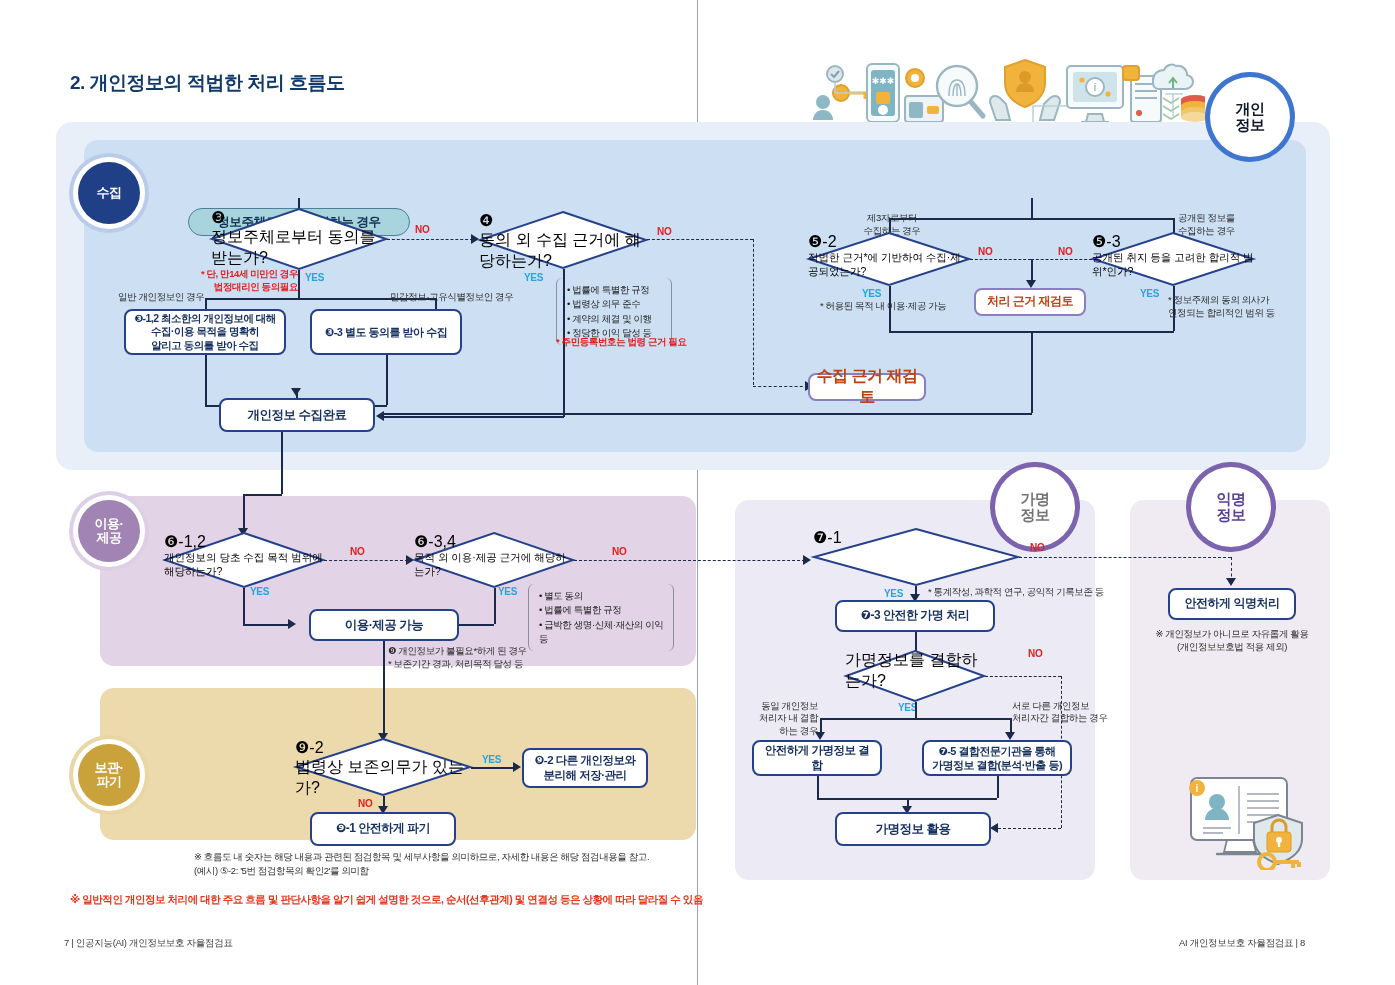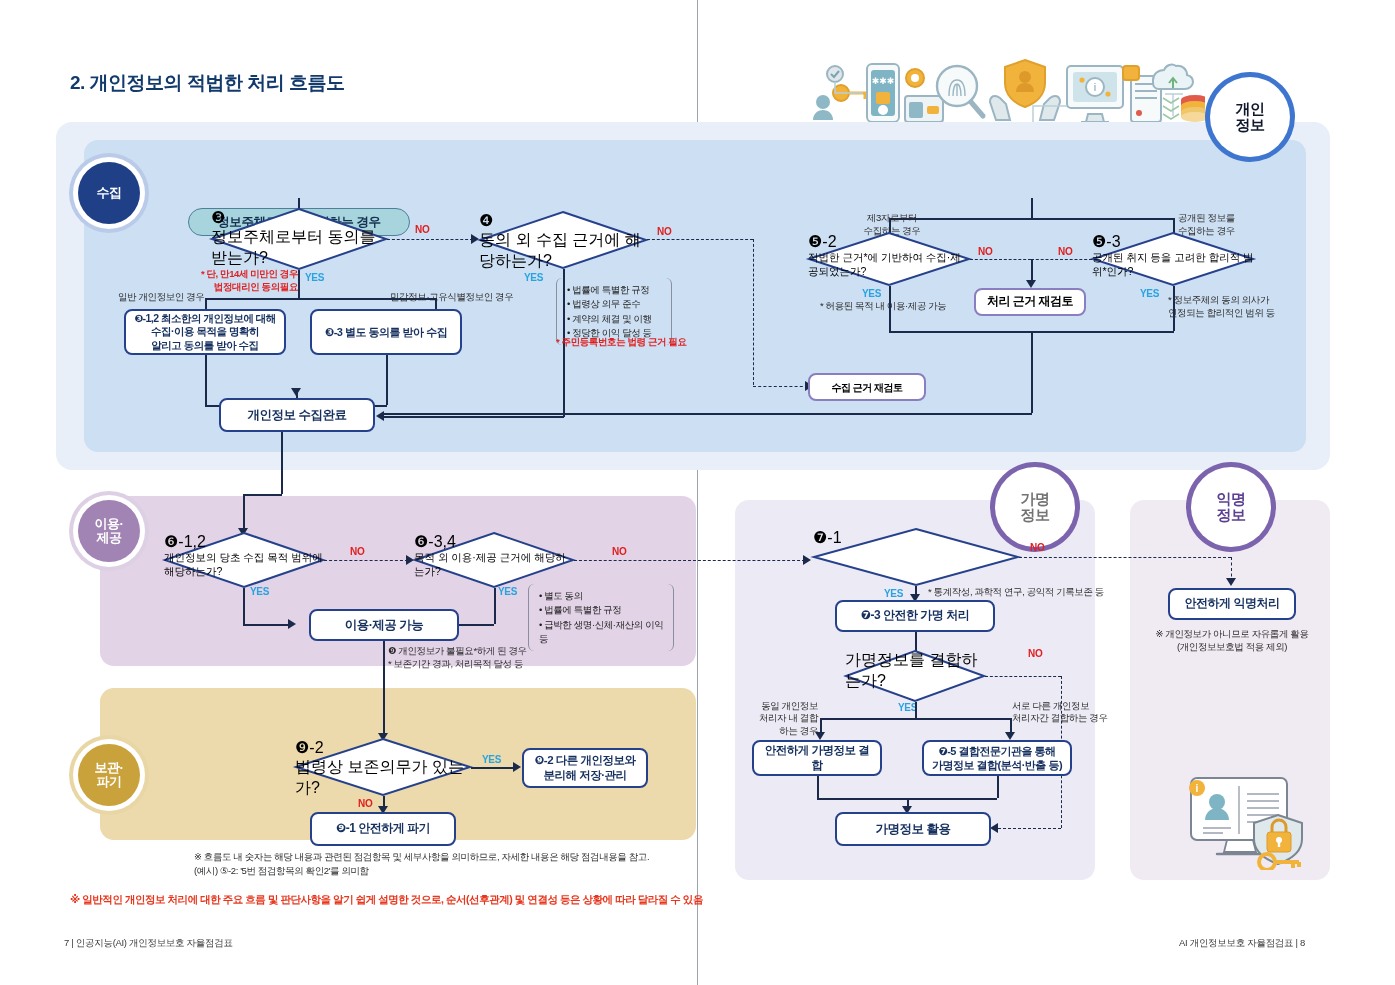--- a/index.html
+++ b/index.html
@@ -72,21 +72,21 @@
     white-space:nowrap;
   }
 
   
   .box{
     position:absolute; background:#fff; border:2px solid #26418b;
     border-radius:8px; display:flex; align-items:center; justify-content:center;
     text-align:center; font-size:12px; font-weight:bold; color:#16305f;
     letter-spacing:-.5px; line-height:1.3; padding:3px 6px; white-space:pre-line;
   }
-  .box.violet{ border-color:#8a7ec0; color:#000000;border-radius:8px; }
+  .box.violet{ border-color:#8a7ec0; color:#c2410c;border-radius:8px; }
 
   
   .dmd{ position:absolute; }
   .dmd svg{ position:absolute; left:0; top:0; overflow:visible; }
 
   
   .ln{ position:absolute; background:#1b2a4a; }
   .lh{ height:1.6px; }
   .lv{ width:1.6px; }
   .dash-h{ position:absolute; height:0; border-top:1.6px dashed #1b2a4a; }
@@ -339,21 +339,21 @@
   <div class="lab lab-no" style="left:1058px;top:246px;">NO</div>
 
   <div class="box violet" style="left:974px;top:288px;width:112px;height:28px;font-size:12px;">처리 근거 재검토</div>
 
   <div class="ln lv" style="left:889px;top:286px;height:45px;"></div>
   <div class="ln lv" style="left:1173px;top:286px;height:45px;"></div>
   <div class="ln lh" style="left:889px;top:331px;width:285px;"></div>
   <div class="ln lv" style="left:1031px;top:331px;height:82px;"></div>
   <div class="ln lh" style="left:384px;top:413px;width:648px;"></div>
 
-  <div class="box violet" style="left:808px;top:373px;width:118px;height:28px;font-size:10px;">수집 근거 재검토</div>
+  <div class="box violet" style="left:808px;top:373px;width:118px;height:28px;font-size:16px;">수집 근거 재검토</div>
 
   <div class="ln lv" style="left:281px;top:432px;height:62px;"></div>
   <div class="ln lh" style="left:243px;top:494px;width:39px;"></div>
   <div class="ln lv" style="left:243px;top:494px;height:38px;"></div>
   <div class="arrow down" style="left:238px;top:528px;"></div>
 
   <div class="dmd" style="left:164px;top:532px;width:160px;height:56px;">
     <svg width="160" height="56">
         <polygon points="80,1 159,28 80,55 1,28" fill="#ffffff" stroke="#26418b" stroke-width="2"></polygon>
       </svg>

